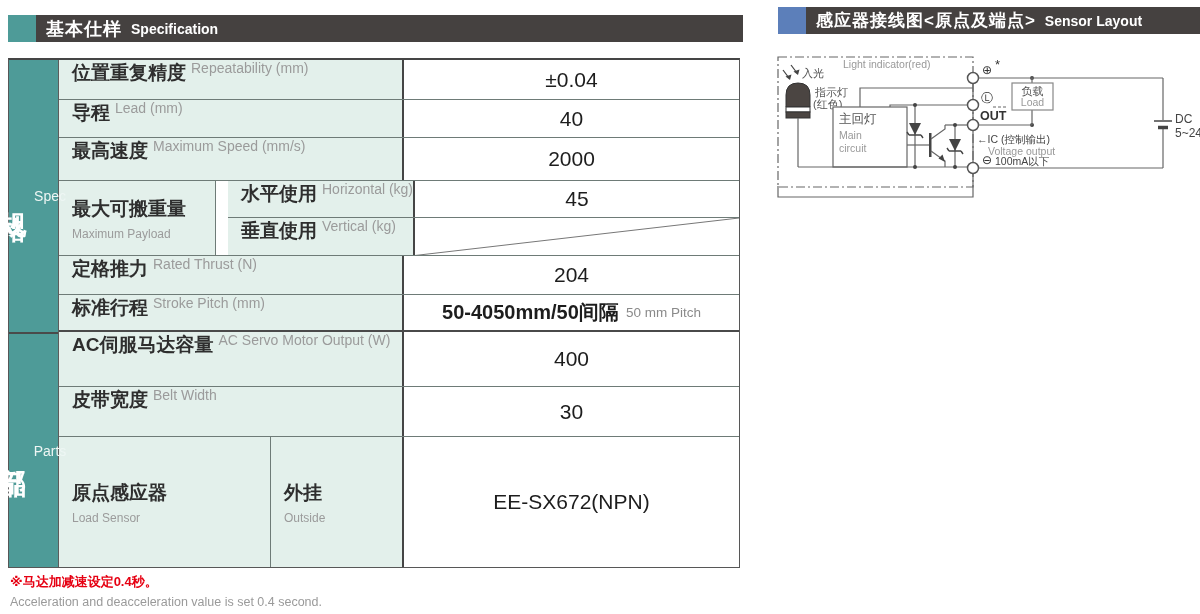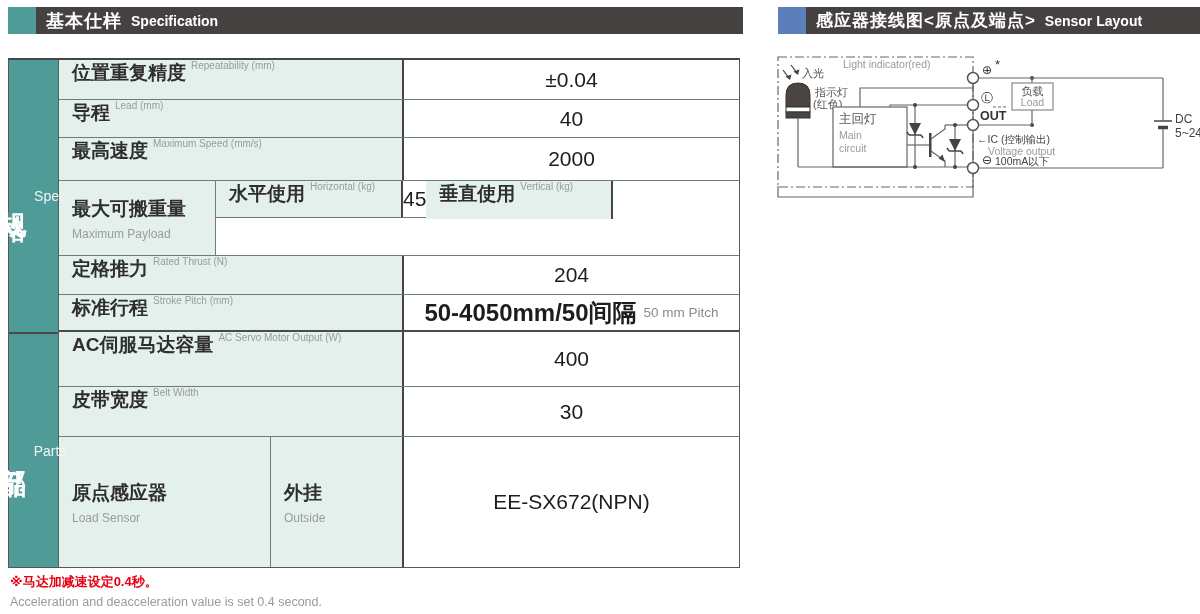--- a/index.html
+++ b/index.html
@@ -3,21 +3,21 @@
 <meta charset="utf-8">
 <style>
   * { box-sizing: border-box; margin: 0; padding: 0; }
   html,body { background:#fff; }
   .stage {
     position: relative; width: 1200px; height: 614px; background:#fff;
     font-family: "Liberation Sans", "DejaVu Sans", sans-serif; overflow: hidden;
   }
   
   .hdr { position:absolute; top:7px; height:27px; display:flex; }
-  .hdr-left  { left:8px;   width:735px; }
+  .hdr-left  { left:8px;   width:735px;margin-top:8px; }
   .hdr-right { left:778px; width:422px; }
   .hdr-sq { width:28px; height:27px; flex:0 0 28px; }
   .hdr-sq.teal { background: var(--teal); }
   .hdr-sq.blue { background: var(--blue); }
   .hdr-bar { flex:1; background: var(--header_bar); color:#fff; display:flex; align-items:center; padding-left:10px; gap:9px; }
   .hdr-zh { font-size:18px; font-weight:700; letter-spacing:1px; white-space:nowrap; }
   .hdr-right .hdr-zh { font-size:17px; }
   .hdr-en { font-size:14px; font-weight:600; white-space:nowrap; }
   
   .spec-table {
@@ -34,29 +34,29 @@
   .cat-en { font-size:14px; color:#eef6f4; }
   .rows { margin-left:49px; border-left:1.5px solid #5c5c5c; height:100%; display:flex; flex-direction:column; }
   .trow { display:flex; border-bottom:1.5px solid var(--grid); }
   .trow.sec-end { border-bottom:2px solid #4a4a4a; }
   .trow.last { border-bottom:none; flex:1; }
   .cell { display:flex; align-items:center; }
   .lbl { width:343px; background:var(--mint); padding-left:13px; align-items:flex-start; gap:5px; overflow:hidden; }
   .lbl.stack { flex-direction:column; align-items:flex-start; justify-content:center; gap:5px; }
   .val { flex:1; justify-content:center; font-size:21px; font-weight:500; color:#1d1d1d; border-left:2px solid #454545; position:relative; }
   .zh { font-size:19px; font-weight:700; color:#2e2e2e; white-space:nowrap; }
-  .en { font-size:10px; color:#9b9b9b; white-space:nowrap; }
+  .en { font-size:14px; color:#9b9b9b; white-space:nowrap; }
   .en2 { font-size:12px; color:#9b9b9b; }
-  .subcol { flex:1; display:flex; border-left:1.5px solid var(--grid); }
+  .subcol { flex:1; display:flex; flex-direction:column; border-left:1.5px solid var(--grid);padding-left:12px; }
   .subrow { display:flex; }
   .subrow.first { border-bottom:1.5px solid var(--grid); }
   .subrow .lbl { width:185px; }
   .home-sub { border-left:1.5px solid var(--grid); width:132px; }
   .home-main { width:211px; }
-  .val-main { font-size:24px; font-weight:600; }
+  .val-main { font-size:20px; font-weight:600; }
   .val-sub { font-size:13.5px; color:#8a8a8a; font-weight:400; margin-left:7px; }
   .diag-svg { position:absolute; inset:0; width:100%; height:100%; }
   
   .footnote { position:absolute; left:10px; top:573px; }
   .note-zh { color:var(--note_red); font-size:13px; font-weight:700; }
   .note-en { color:#9a9a9a; font-size:12.5px; margin-top:4px; }
   
   .sensor-svg { position:absolute; left:775px; top:55px; }
   .sensor-svg text { font-family:"Liberation Sans","DejaVu Sans",sans-serif; }
   .d-zh { font-size:11px; fill:#555; }

